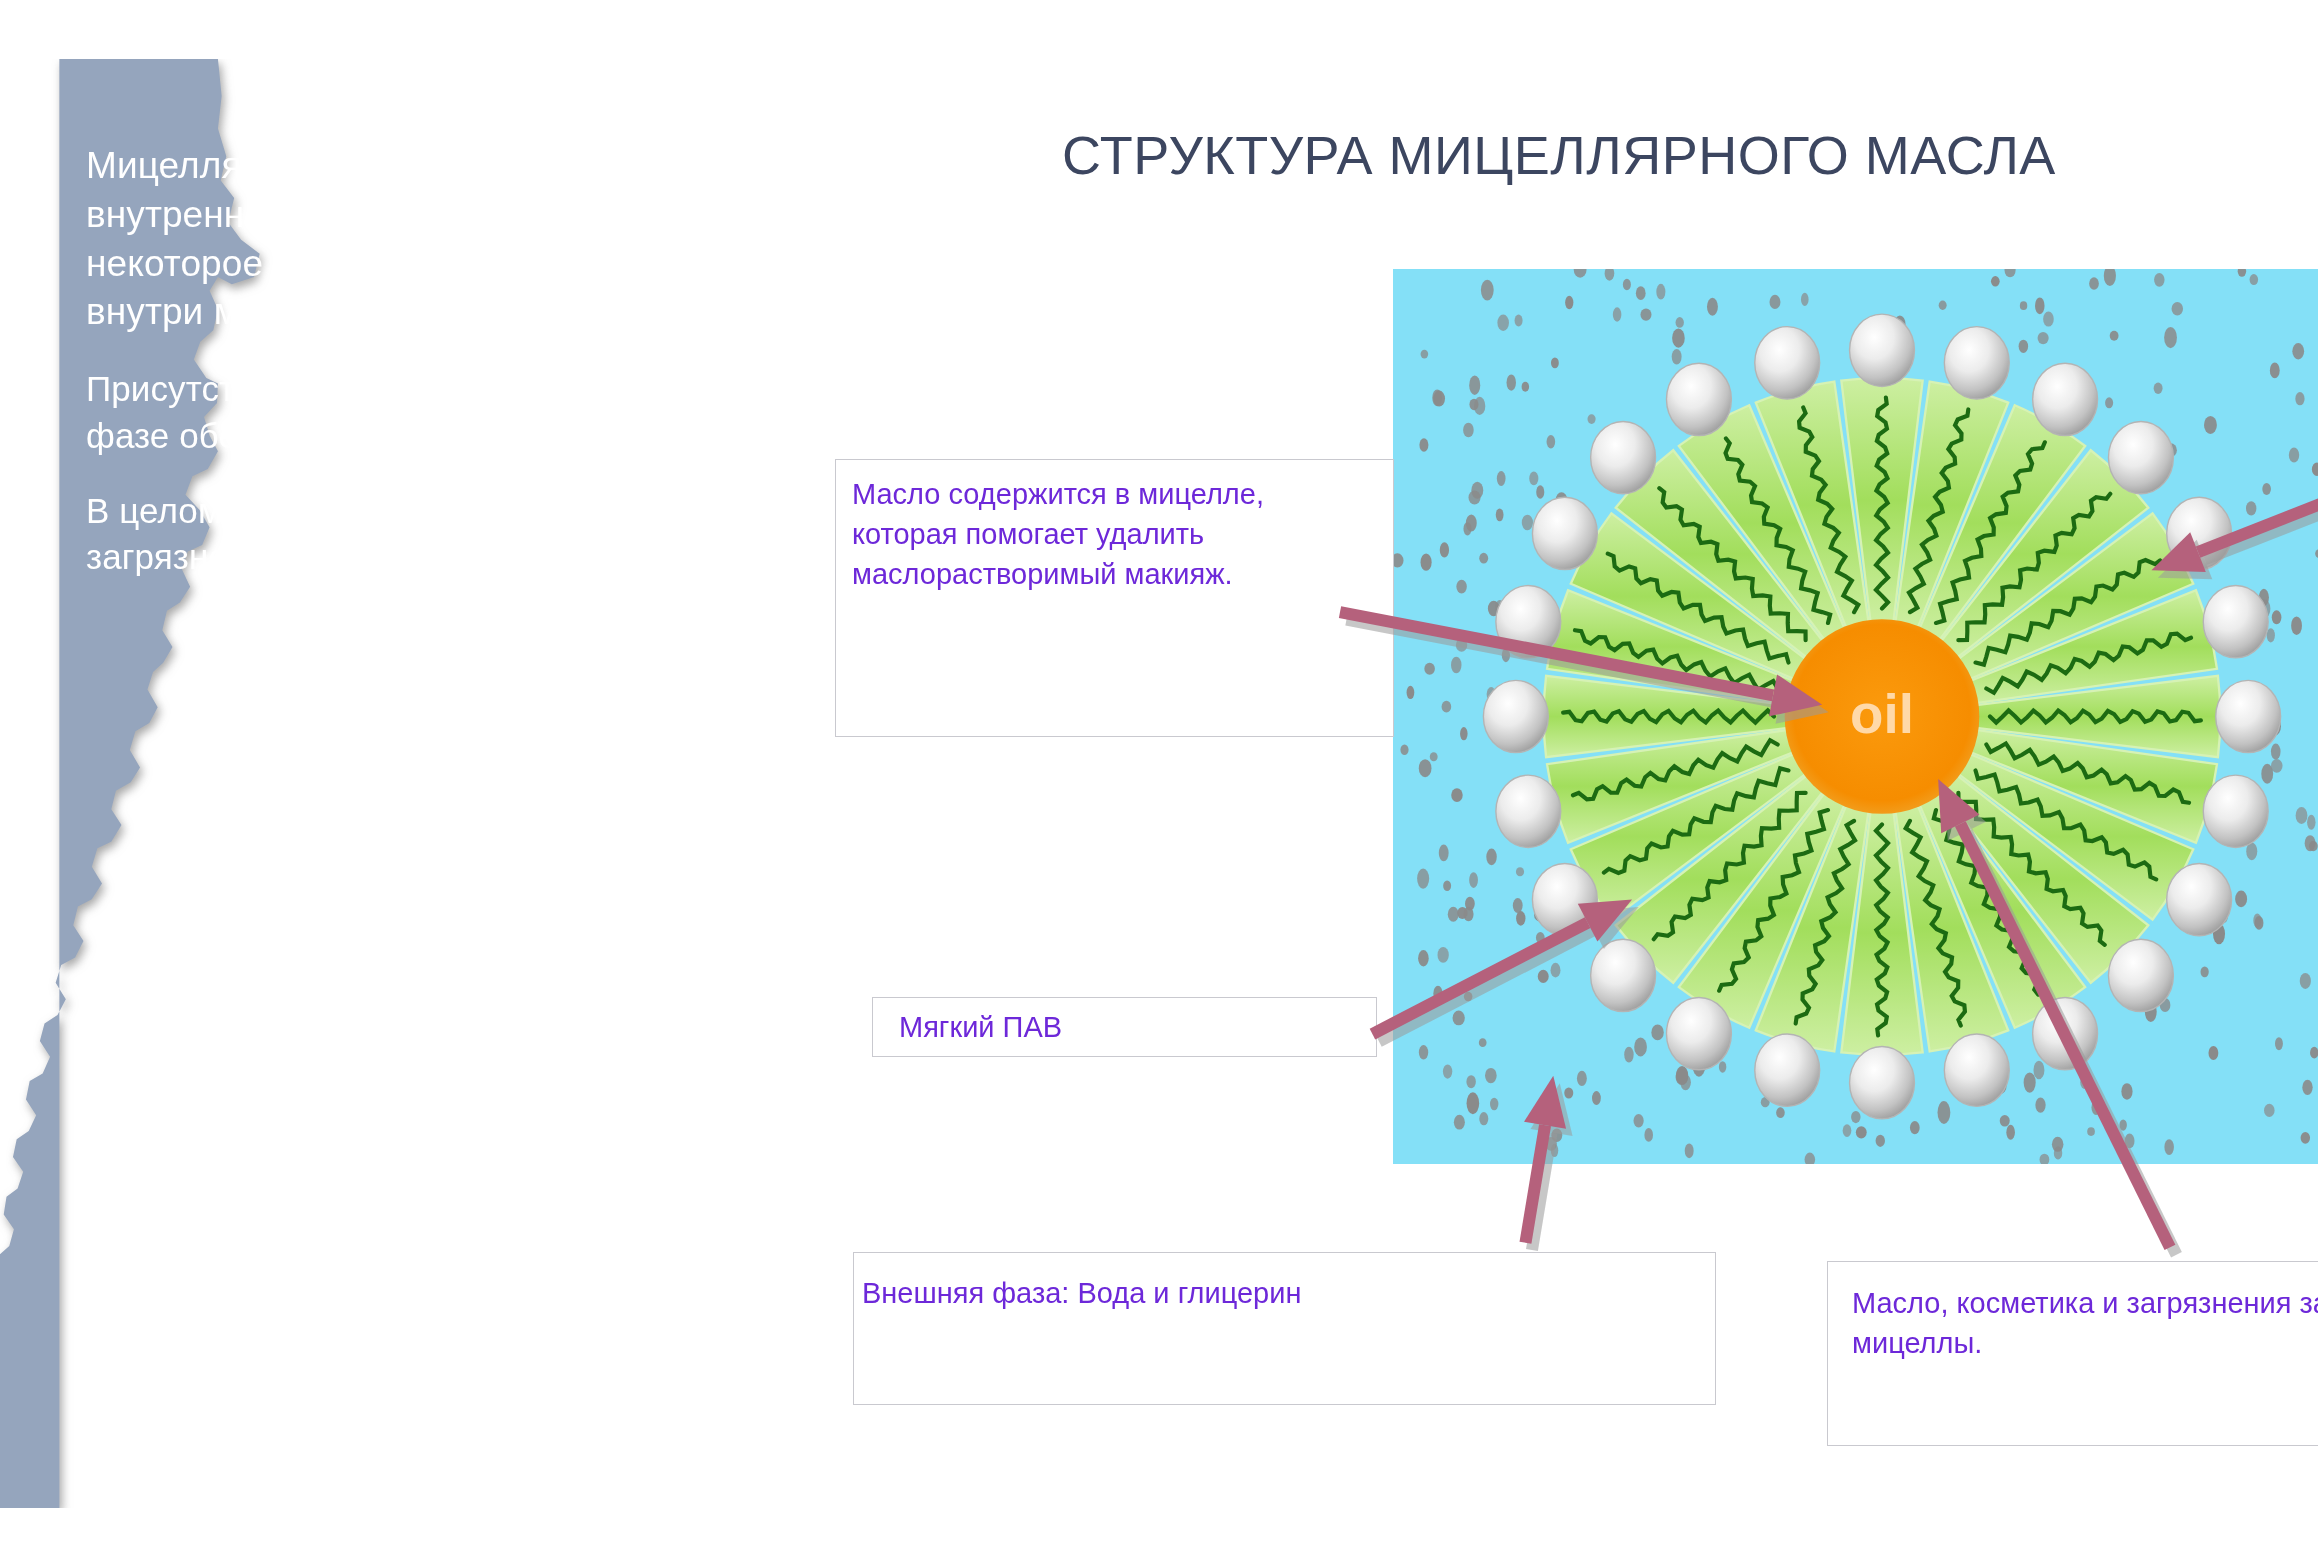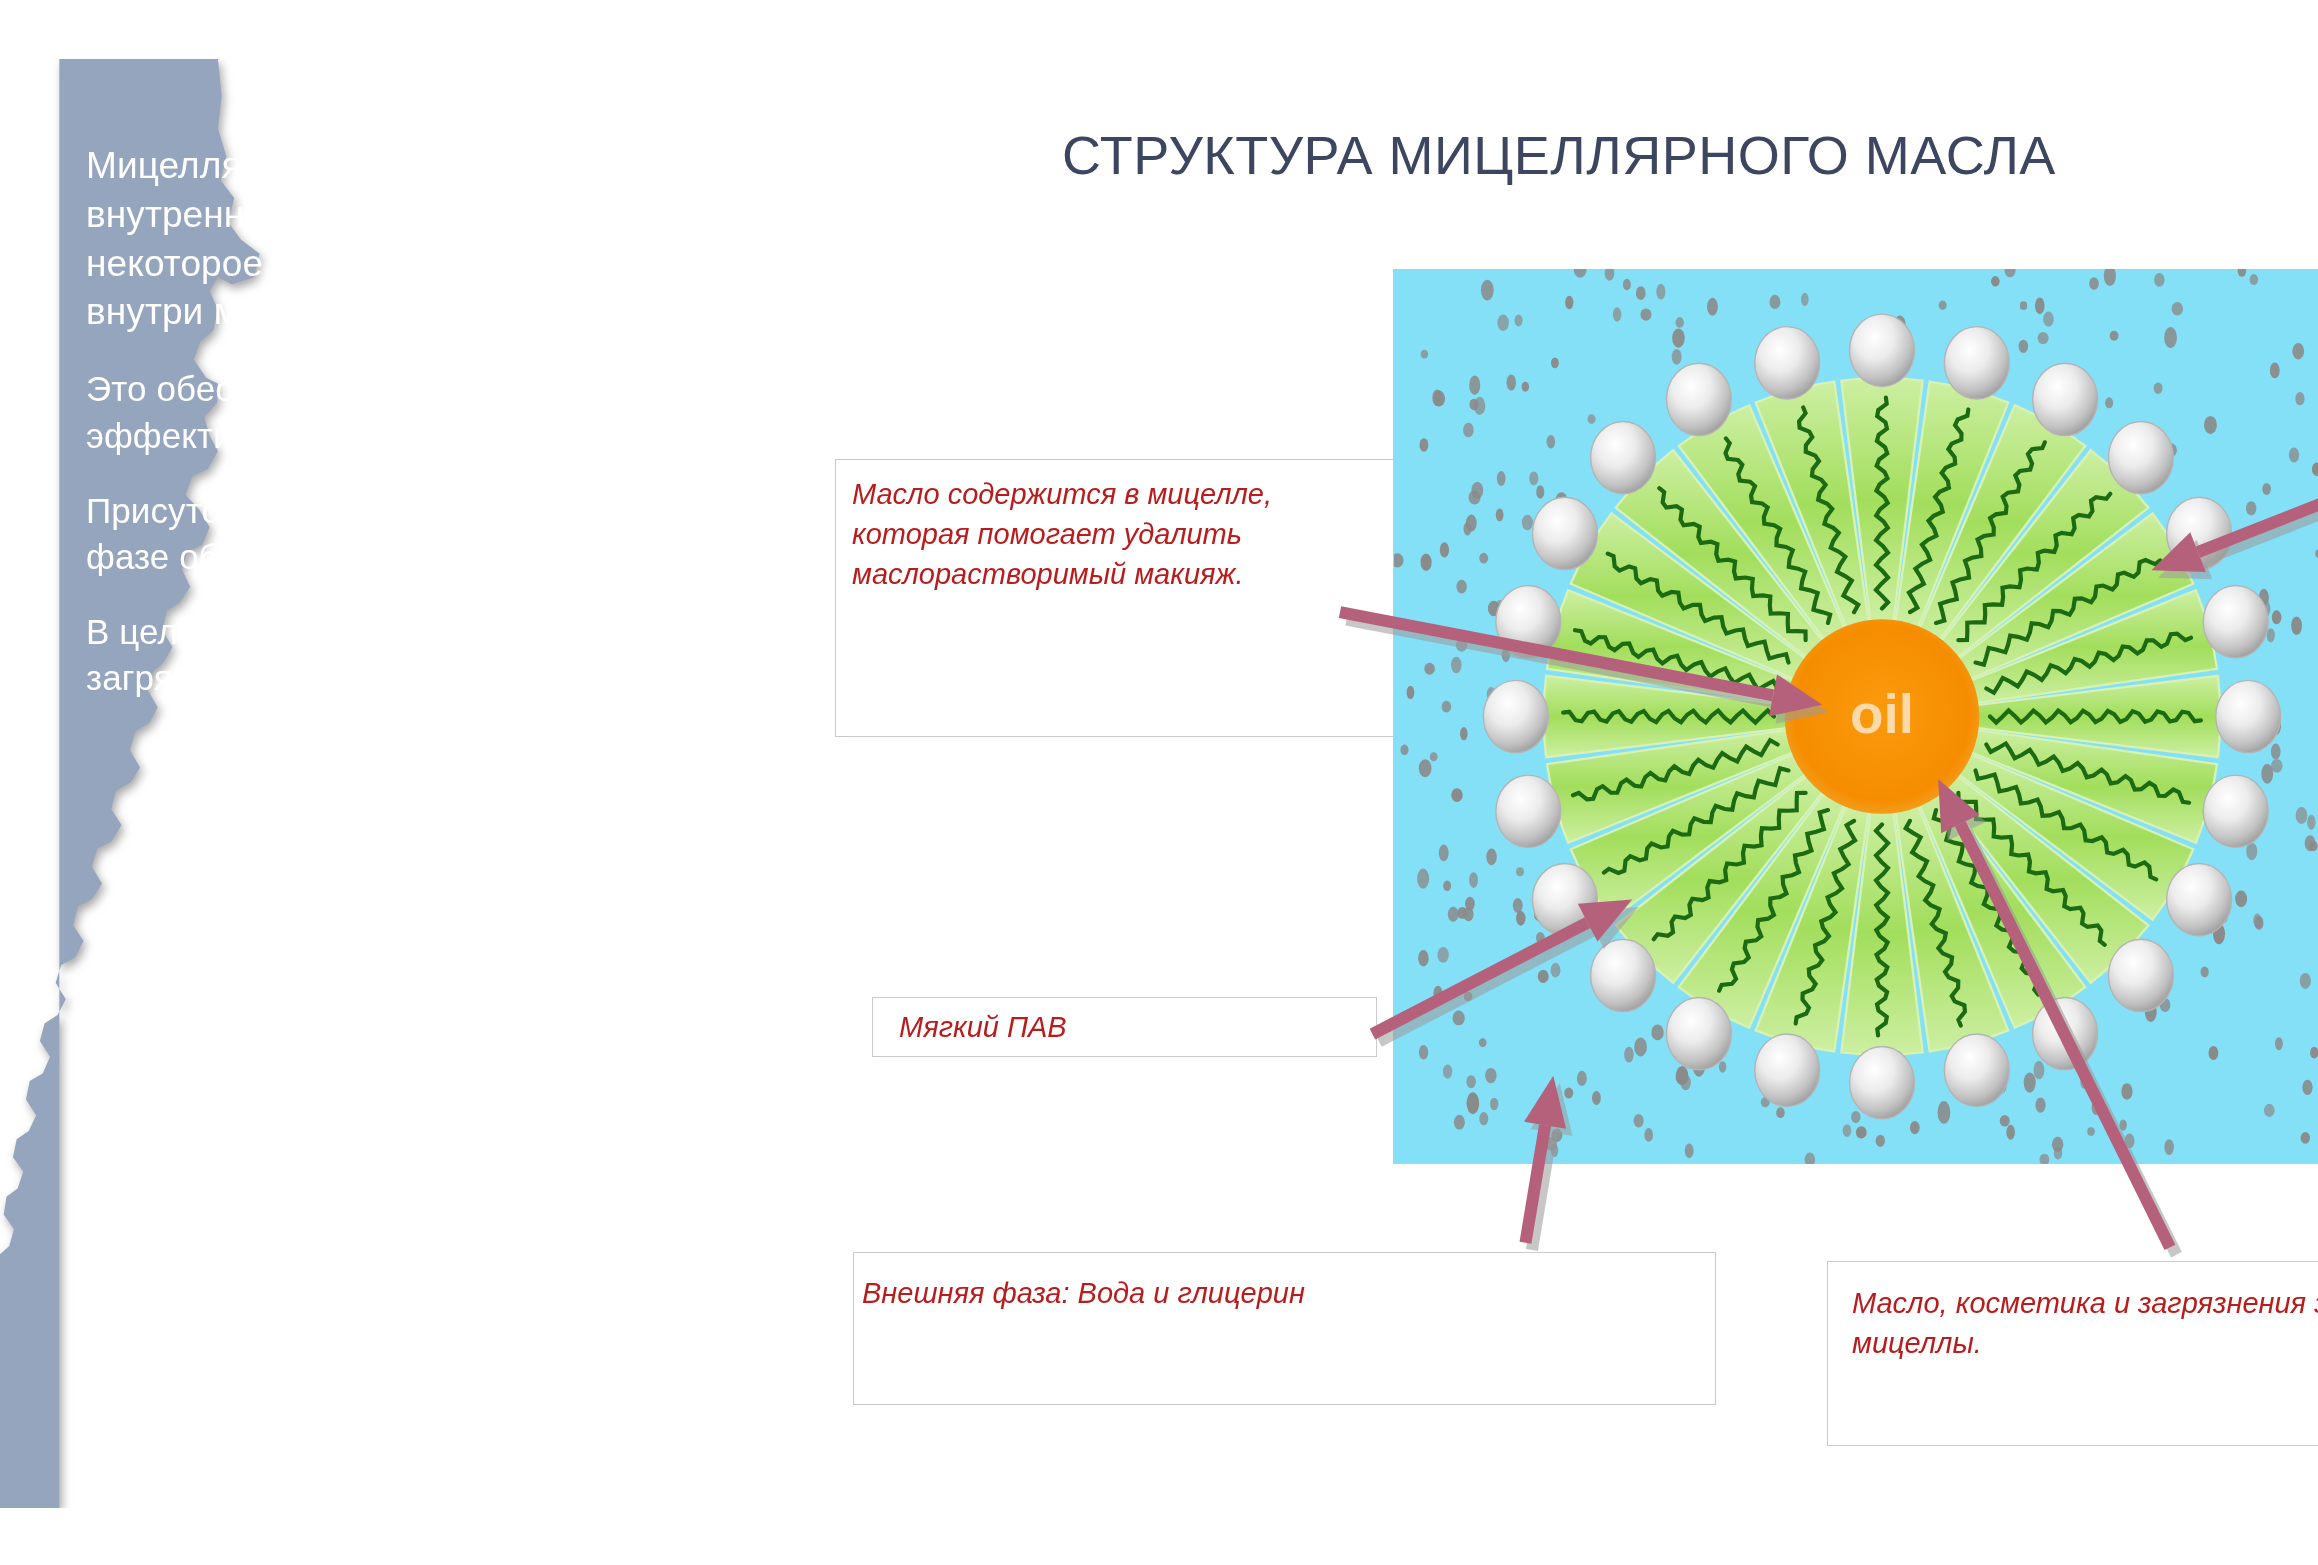--- a/index.html
+++ b/index.html
@@ -31,22 +31,22 @@
   #micelle-figure{
     position:absolute;left:1393px;top:269px;width:978px;height:895px;
     background:#84e0f7;overflow:hidden;
   }
   #water-dots{position:absolute;inset:0;}
   #micelle-svg{position:absolute;left:0;top:0;}
 
   
   .callout{
     position:absolute;background:#ffffff;border:0.9px solid #c9c9cf;
-    color:#b91c1c;font-size:29px;line-height:1.38;
-    box-sizing:border-box;padding:12px 16px;font-style:italic;
+    color:#6d28d9;font-size:29px;line-height:1.38;
+    box-sizing:border-box;padding:12px 16px;
   }
   #callout-oil-in-micelle{left:835px;top:459px;width:559px;height:278px;
       padding-top:14px;}
   #callout-mild-surfactant{left:872px;top:997px;width:505px;height:60px;
       display:flex;align-items:center;padding-left:26px;}
   #callout-outer-phase{left:853px;top:1252px;width:863px;height:153px;
       padding-left:8px;padding-top:20.4px;}
   #callout-core-traps{left:1827px;top:1261px;width:900px;height:185px;
       padding-left:24px;padding-top:21.3px;}
 
@@ -79,21 +79,20 @@
       L210,1702 L198,1742 L220,1778 L198,1812 L168,1828 L158,1868
       L180,1902 L162,1938 L132,1954 L120,1992 L142,2028 L124,2062
       L96,2080 L86,2118 L108,2152 L92,2188 L64,2204 L56,2244
       L78,2278 L62,2312 L36,2330 L28,2368 L50,2400 L38,2436
       L14,2454 L8,2492 L30,2524 L20,2560 L0,2578
       L0,3125 L128,3125 Z"></path>
   </svg>
 
   <div id="sidebar-text">
     <p class="lead">Мицеллярные масла имеют другую внутреннюю структуру и содержат некоторое количество масла внутри мицеллы.</p>
-    <p>Это обеспечивает более мягкое и эффективное очищение.</p>
     <p>Присутствие глицерина во внешней фазе обеспечивает целом влагой.</p>
     <p>В целом менее сушит кожу,  чем загрязнения вода.</p>
   </div>
 </div>
 
 <div id="page-title">СТРУКТУРА МИЦЕЛЛЯРНОГО МАСЛА</div>
 
 <div id="micelle-figure">
   <svg id="water-dots" viewBox="0 0 2110 1930" width="978" height="895">
       <ellipse cx="1373.6" cy="1754.8" rx="13.0" ry="22.0" fill="#8a8a8a" opacity="0.91"></ellipse>

